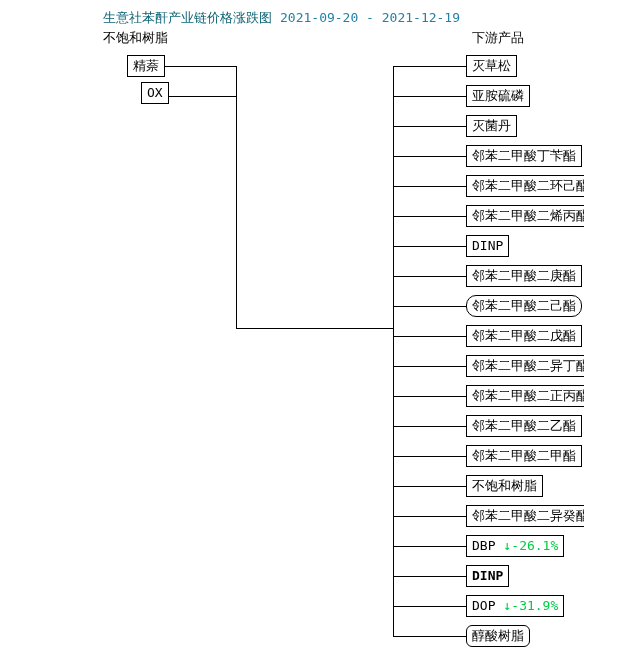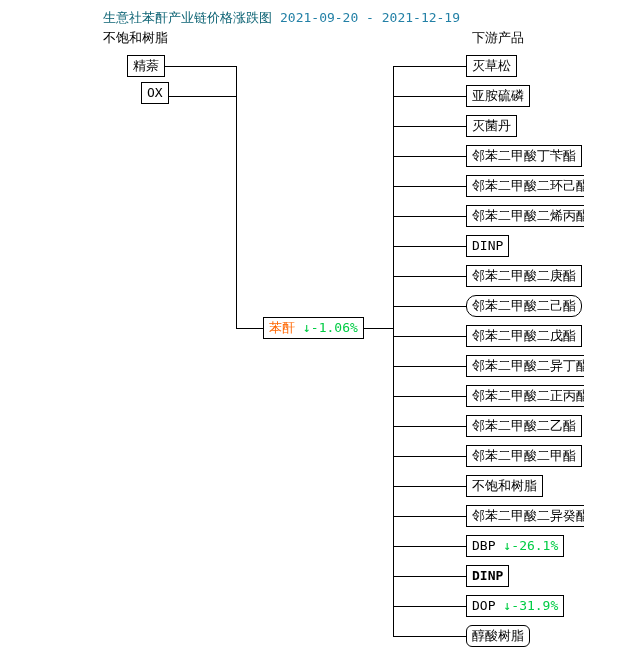--- a/index.html
+++ b/index.html
@@ -42,23 +42,20 @@
   <div class="hline" style="left:236px;top:328px;width:157px;"></div>
   <div class="vline" style="left:393px;top:66px;height:571px;"></div>
 
   <div class="node" style="left:127px;top:55px;">
     <span>精萘</span>
   </div>
   <div class="node" style="left:141px;top:82px;">
     <span>OX</span>
   </div>
 
-  <div class="node" style="left:263px;top:317px;">
-    <span class="center-product">苯酐</span><span class="green arrow">↓</span><span class="green">-1.06%</span>
-  </div>
 
   <div id="downstream-layer">
       <div class="hline" style="left: 393px; top: 66px; width: 77px;"></div>
       <div class="node" style="left: 466px; top: 55px;"><span>灭草松</span></div>
       <div class="hline" style="left: 393px; top: 96px; width: 77px;"></div>
       <div class="node" style="left: 466px; top: 85px;"><span>亚胺硫磷</span></div>
       <div class="hline" style="left: 393px; top: 126px; width: 77px;"></div>
       <div class="node" style="left: 466px; top: 115px;"><span>灭菌丹</span></div>
       <div class="hline" style="left: 393px; top: 156px; width: 77px;"></div>
       <div class="node" style="left: 466px; top: 145px; text-align: center;"><span>邻苯二甲酸丁苄酯</span></div>

